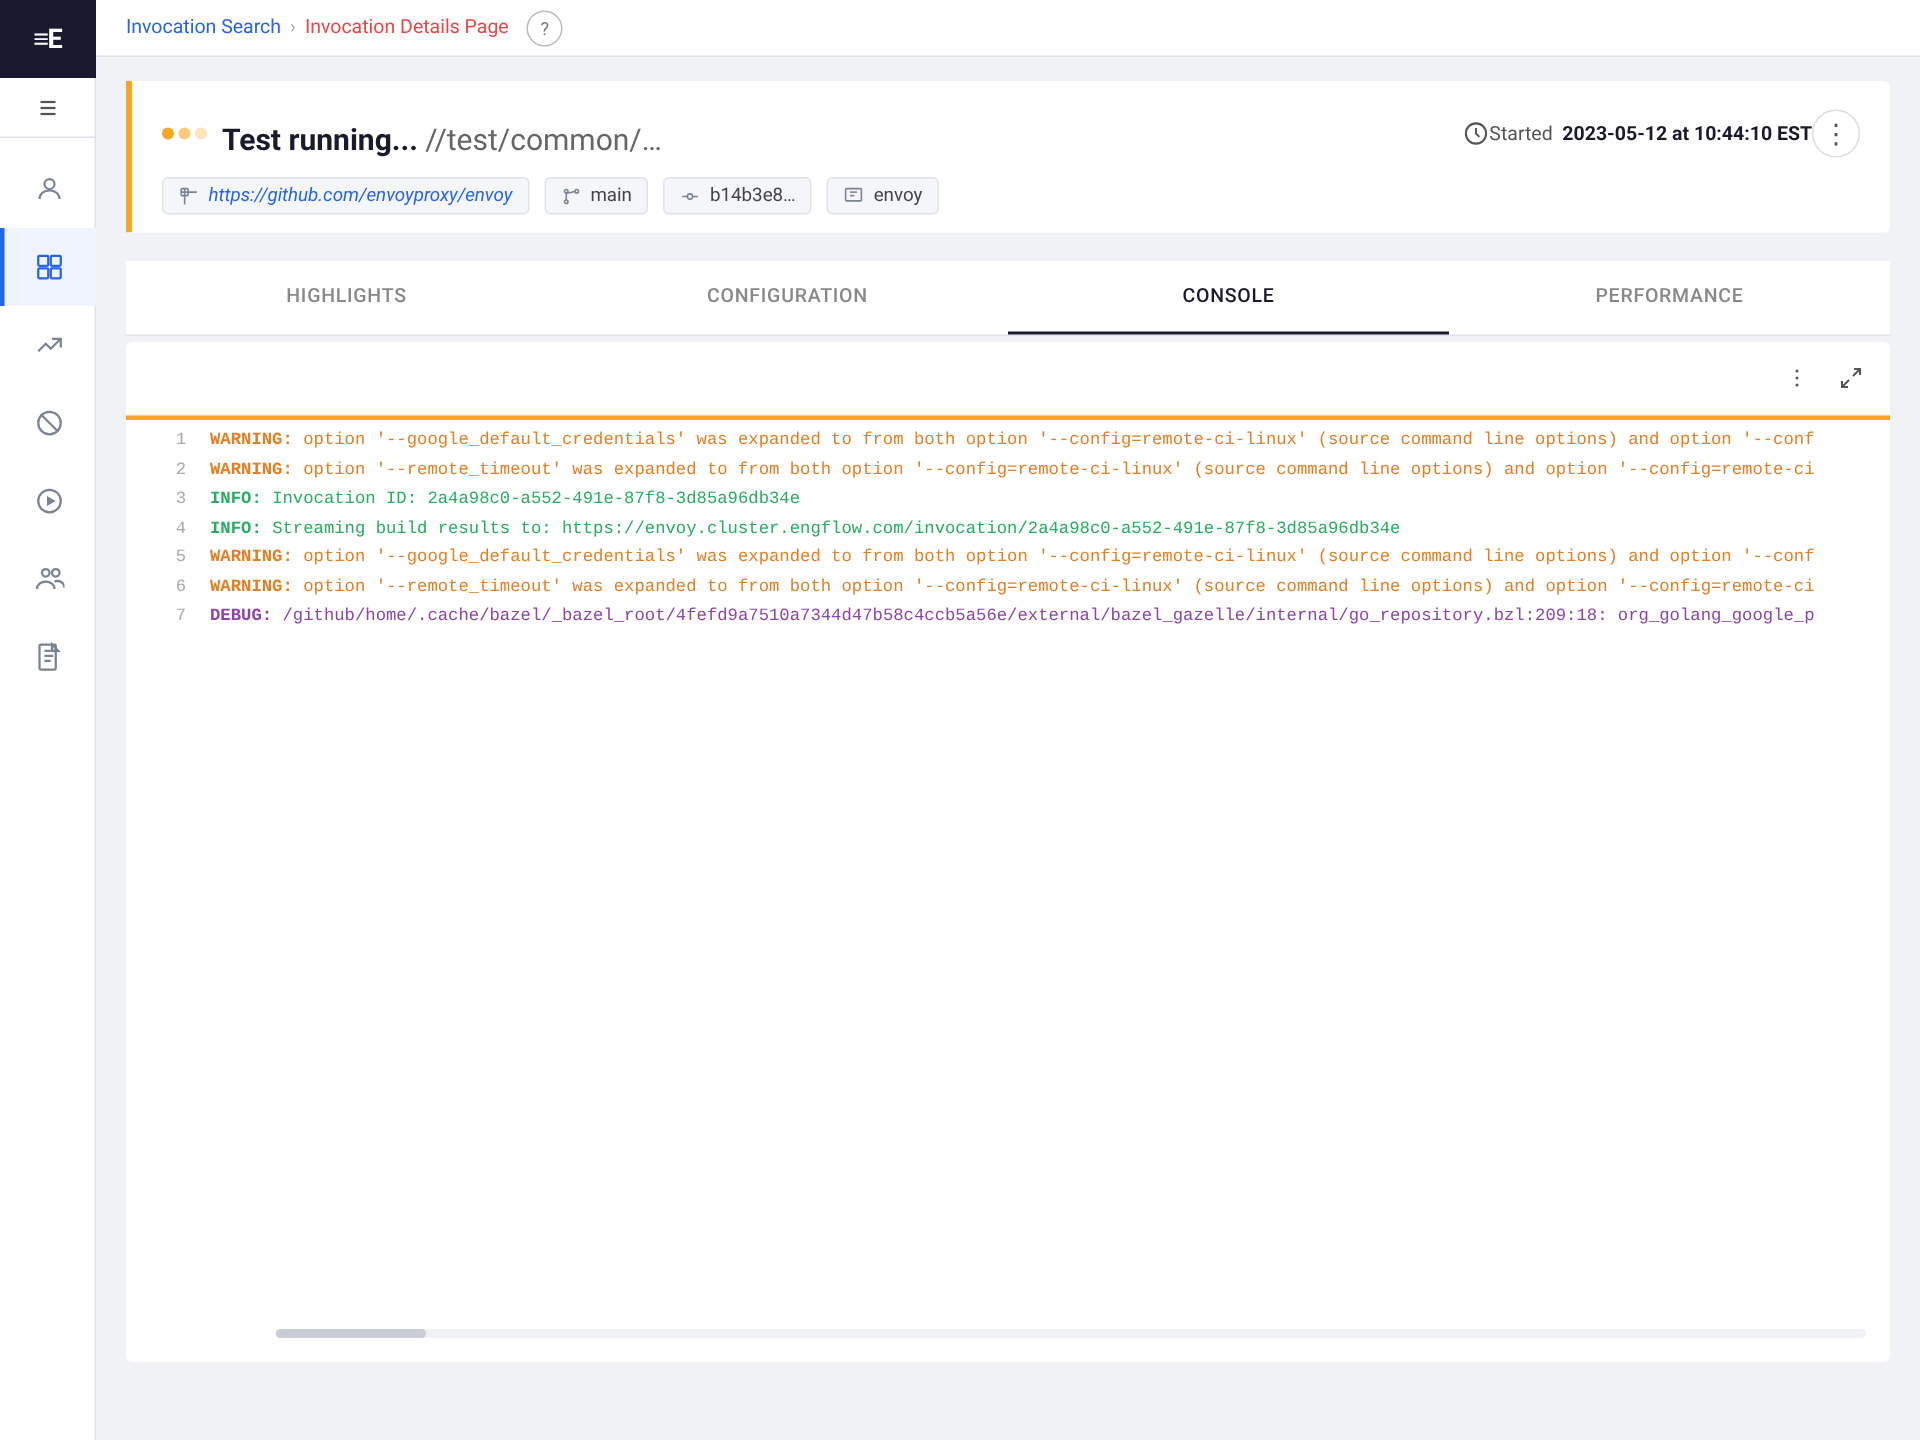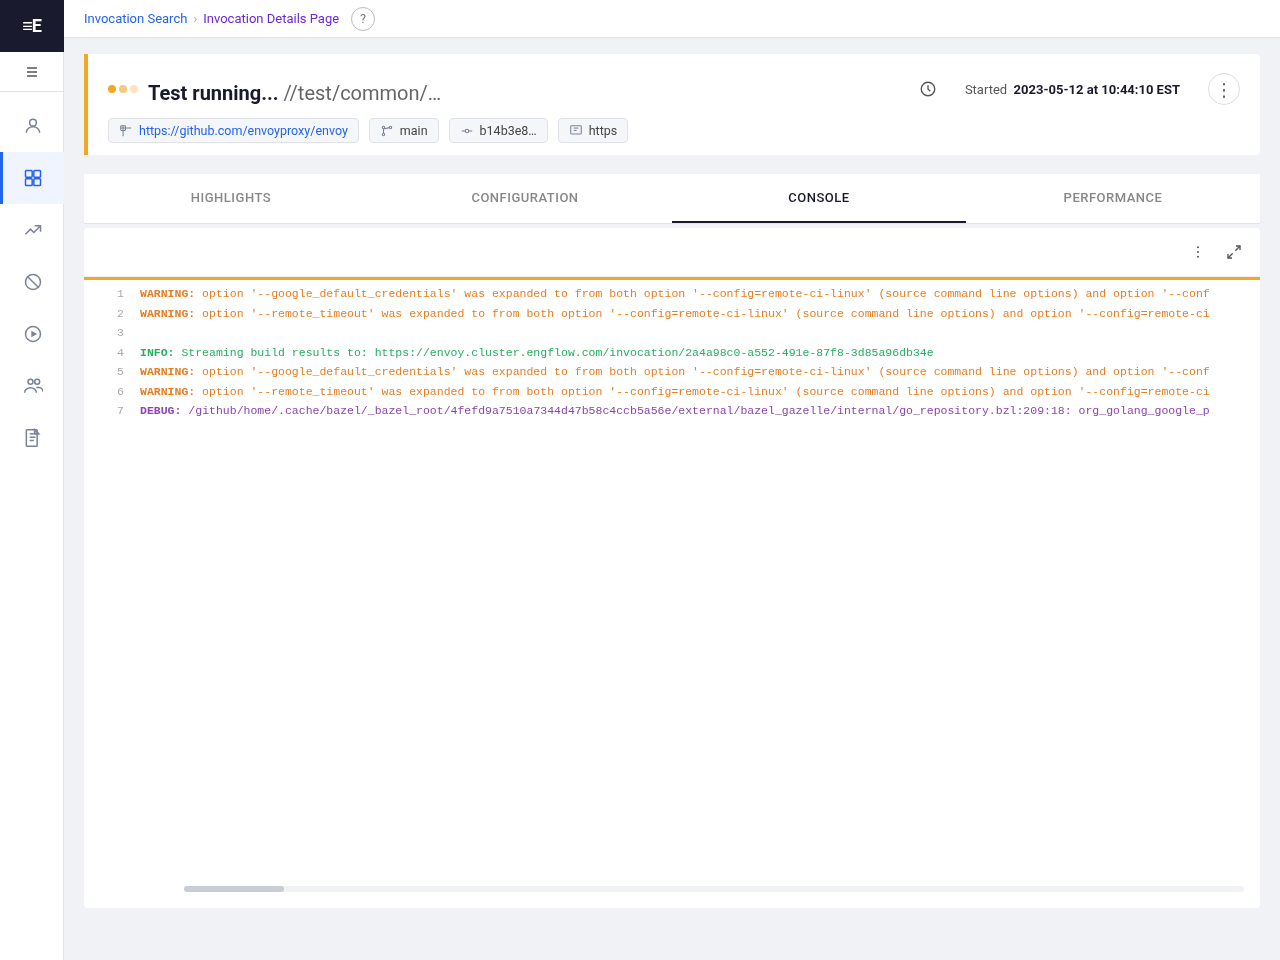--- a/index.html
+++ b/index.html
@@ -114,21 +114,21 @@
       color: #2563eb;
       text-decoration: none;
       cursor: pointer;
     }
 
     .breadcrumb-separator {
       color: #aaa;
     }
 
     .breadcrumb-current {
-      color: #6d28d9;
+      color: #ef4444;
     }
 
     .help-btn {
       width: 24px;
       height: 24px;
       border-radius: 50%;
       border: 1.5px solid #bbb;
       display: flex;
       align-items: center;
       justify-content: center;
@@ -179,21 +179,21 @@
       border-radius: 50%;
     }
 
     .dot-1 { background: #f5a623; }
     .dot-2 { background: #f5a623; opacity: 0.6; }
     .dot-3 { background: #f5a623; opacity: 0.3; }
 
     .inv-title-right {
       display: flex;
       align-items: center;
-      gap: 28px;
+      gap: 0;
       color: #555;
       font-size: 13px;
     }
 
     .started-label {
       font-weight: 400;
     }
 
     .started-date {
       font-weight: 700;
@@ -230,20 +230,21 @@
       border-radius: 4px;
       padding: 4px 10px;
       font-size: 12.5px;
       color: #444;
       cursor: pointer;
     }
 
     .meta-chip a {
       color: #2563eb;
       text-decoration: none;
+      font-style: italic;
     }
 
     .meta-chip svg {
       width: 14px;
       height: 14px;
       color: #7a8394;
       flex-shrink: 0;
     }
 
     
@@ -478,21 +479,21 @@
             <line x1="15" y1="12" x2="21" y2="12"></line>
           </svg>
           <span>b14b3e8…</span>
         </div>
         <div class="meta-chip">
           <svg viewBox="0 0 24 24" fill="none" stroke="currentColor" stroke-width="1.8">
             <rect x="3" y="3" width="18" height="14" rx="1"></rect>
             <line x1="8" y1="7" x2="16" y2="7"></line>
             <line x1="8" y1="11" x2="13" y2="11"></line>
           </svg>
-          <span>https</span>
+          <span>envoy</span>
         </div>
       </div>
     </div>
 
     <div class="tabs">
       <div class="tab">HIGHLIGHTS</div>
       <div class="tab">CONFIGURATION</div>
       <div class="tab active">CONSOLE</div>
       <div class="tab">PERFORMANCE</div>
     </div>
@@ -520,20 +521,21 @@
         <div class="log-line">
           <span class="line-num">1</span>
           <span class="log-text log-warning"><span class="log-keyword-warning">WARNING:</span> option '--google_default_credentials' was expanded to from both option '--config=remote-ci-linux' (source command line options) and option '--conf</span>
         </div>
         <div class="log-line">
           <span class="line-num">2</span>
           <span class="log-text log-warning"><span class="log-keyword-warning">WARNING:</span> option '--remote_timeout' was expanded to from both option '--config=remote-ci-linux' (source command line options) and option '--config=remote-ci</span>
         </div>
         <div class="log-line">
           <span class="line-num">3</span>
+          <span class="log-text log-info"><span class="log-keyword-info">INFO:</span> Invocation ID: 2a4a98c0-a552-491e-87f8-3d85a96db34e</span>
         </div>
         <div class="log-line">
           <span class="line-num">4</span>
           <span class="log-text log-info"><span class="log-keyword-info">INFO:</span> Streaming build results to: https://envoy.cluster.engflow.com/invocation/2a4a98c0-a552-491e-87f8-3d85a96db34e</span>
         </div>
         <div class="log-line">
           <span class="line-num">5</span>
           <span class="log-text log-warning"><span class="log-keyword-warning">WARNING:</span> option '--google_default_credentials' was expanded to from both option '--config=remote-ci-linux' (source command line options) and option '--conf</span>
         </div>
         <div class="log-line">

